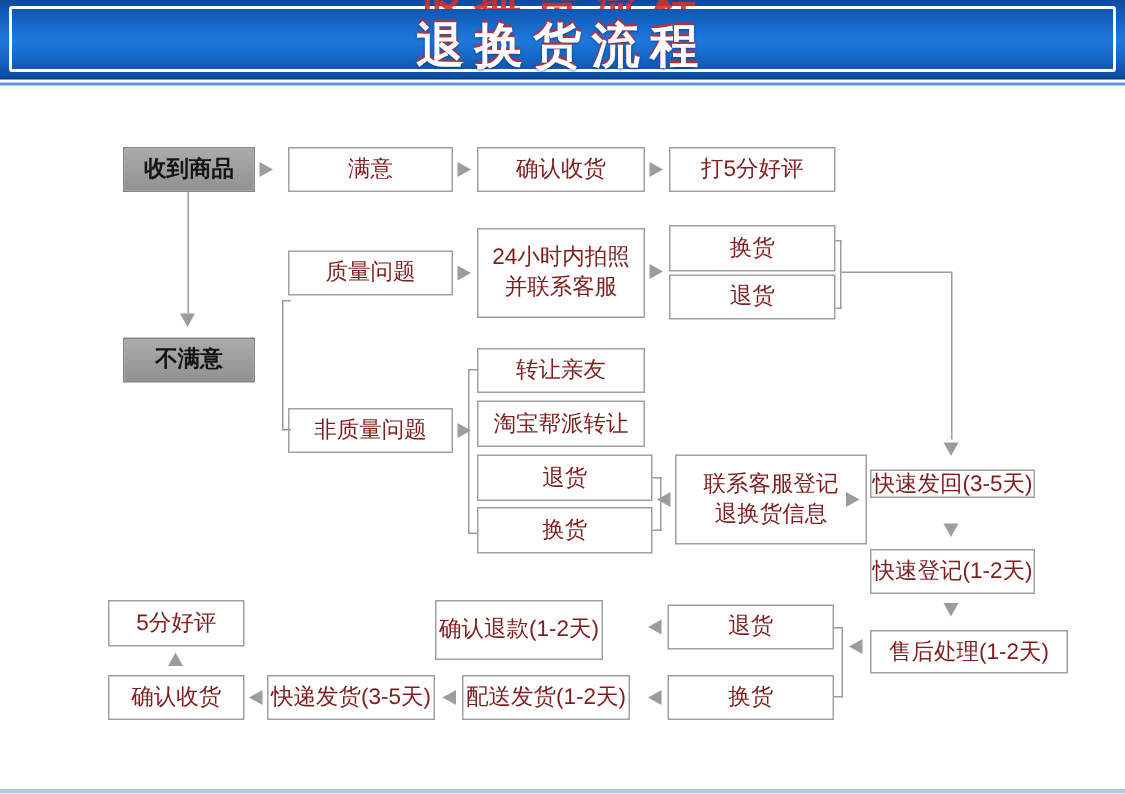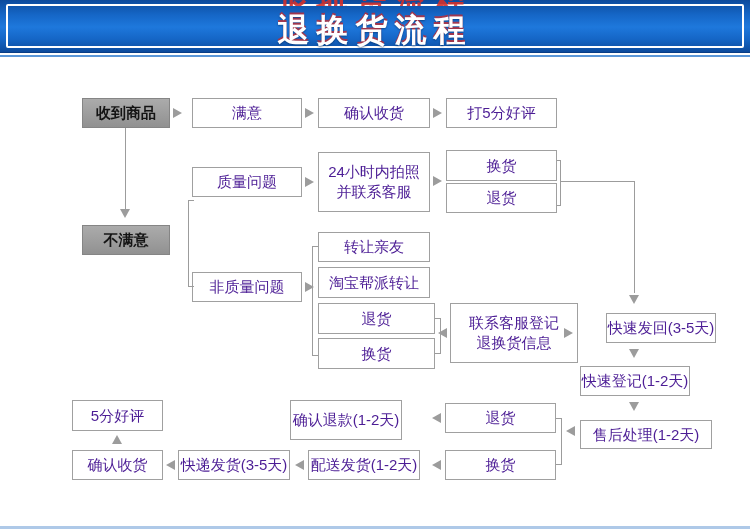--- a/index.html
+++ b/index.html
@@ -30,21 +30,21 @@
     display:inline-block;margin-top:-27px;color:#d2302c;font-size:32px;
     font-weight:bold;letter-spacing:7px;opacity:.9;
   }
   .sub-divider{position:absolute;left:0;top:55px;width:750px;height:2px;background:#5b97d8;}
   .bottom-divider{position:absolute;left:0;top:526px;width:750px;height:3px;background:#aec9e8;}
 
   
   .box{
     position:absolute;background:#ffffff;border:1px solid #a0a0a0;
     display:flex;flex-direction:column;align-items:center;justify-content:center;
-    font-size:15px;color:#4c1d95;line-height:20px;white-space:nowrap;box-sizing:border-box;
+    font-size:15px;color:#7f1d1d;line-height:20px;white-space:nowrap;box-sizing:border-box;
   }
   .box.gray{
     background:linear-gradient(180deg,#ababab,#919191);
     border-color:#858585;font-weight:bold;color:#141414;
   }
   
   .ln{position:absolute;background:#9c9c9c;}
   .bracket{position:absolute;box-sizing:border-box;}
   .br-right{border-top:1px solid #9c9c9c;border-right:1px solid #9c9c9c;border-bottom:1px solid #9c9c9c;}
   .br-left{border-top:1px solid #9c9c9c;border-left:1px solid #9c9c9c;border-bottom:1px solid #9c9c9c;}
@@ -109,21 +109,21 @@
     <span>退货</span>
   </div>
 <div class="box" style="left:318px;top:338px;width:117px;height:31px">
     <span>换货</span>
   </div>
 <div class="box" style="left:450px;top:303px;width:128px;height:60px">
   <span>联系客服登记</span>
   <span>退换货信息</span>
 </div>
 
-<div class="box" style="left:606px;top:313px;width:110px;height:30px">
+<div class="box" style="left:580px;top:313px;width:110px;height:19px">
     <span>快速发回(3-5天)</span>
   </div>
 <div class="box" style="left:580px;top:366px;width:110px;height:30px">
     <span>快速登记(1-2天)</span>
   </div>
 <div class="box" style="left:580px;top:420px;width:132px;height:29px">
     <span>售后处理(1-2天)</span>
   </div>
 
 <div class="box" style="left:445px;top:403px;width:111px;height:30px">

